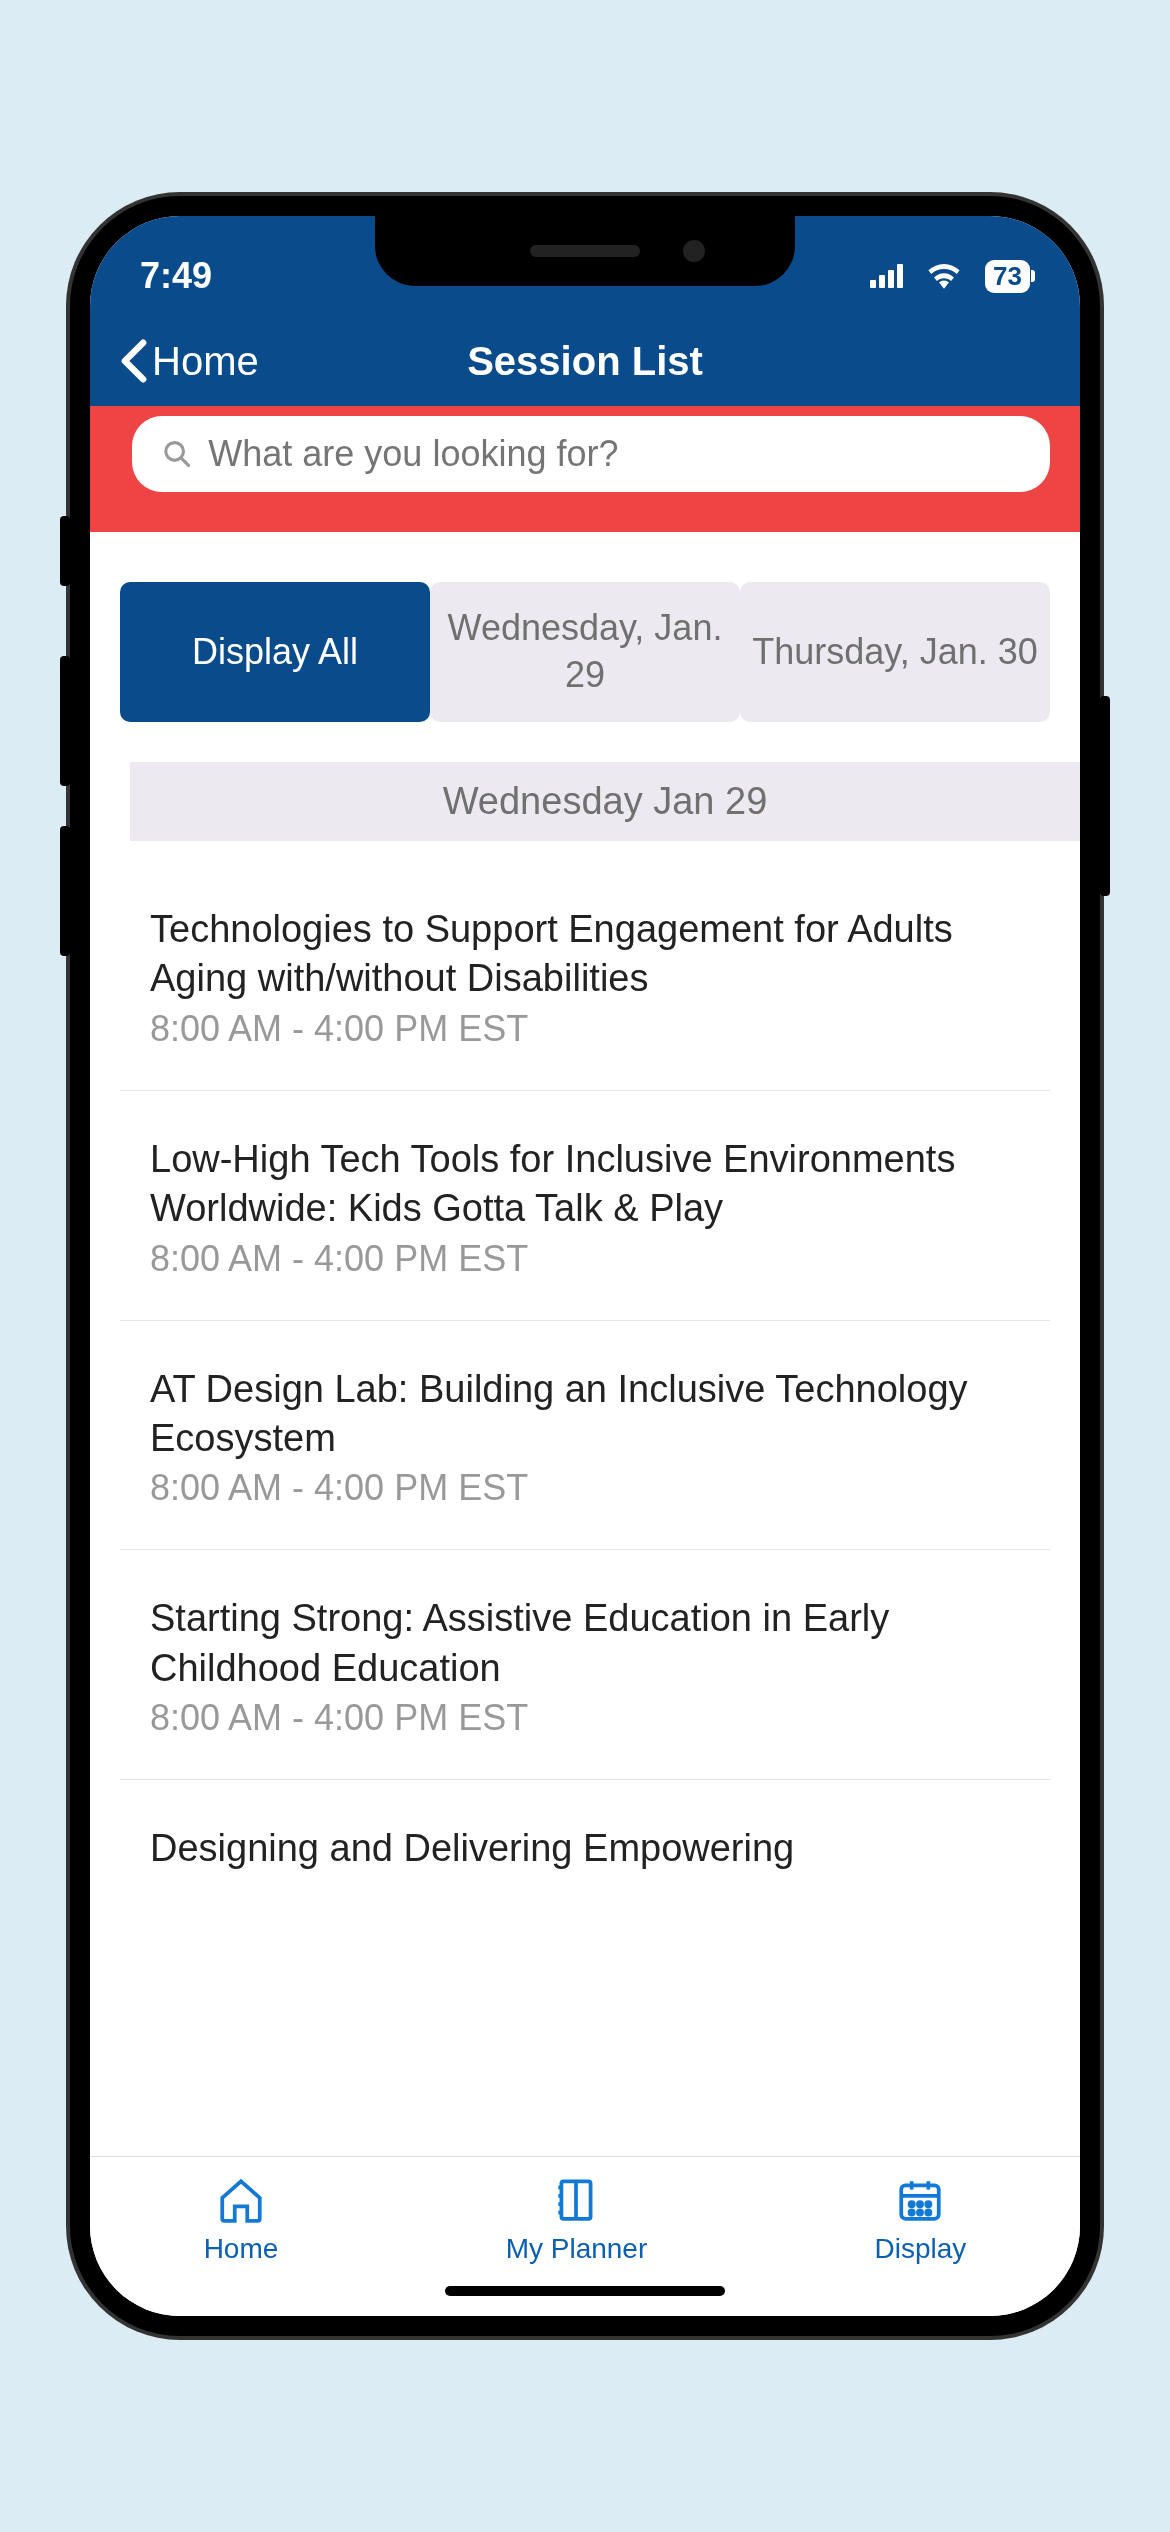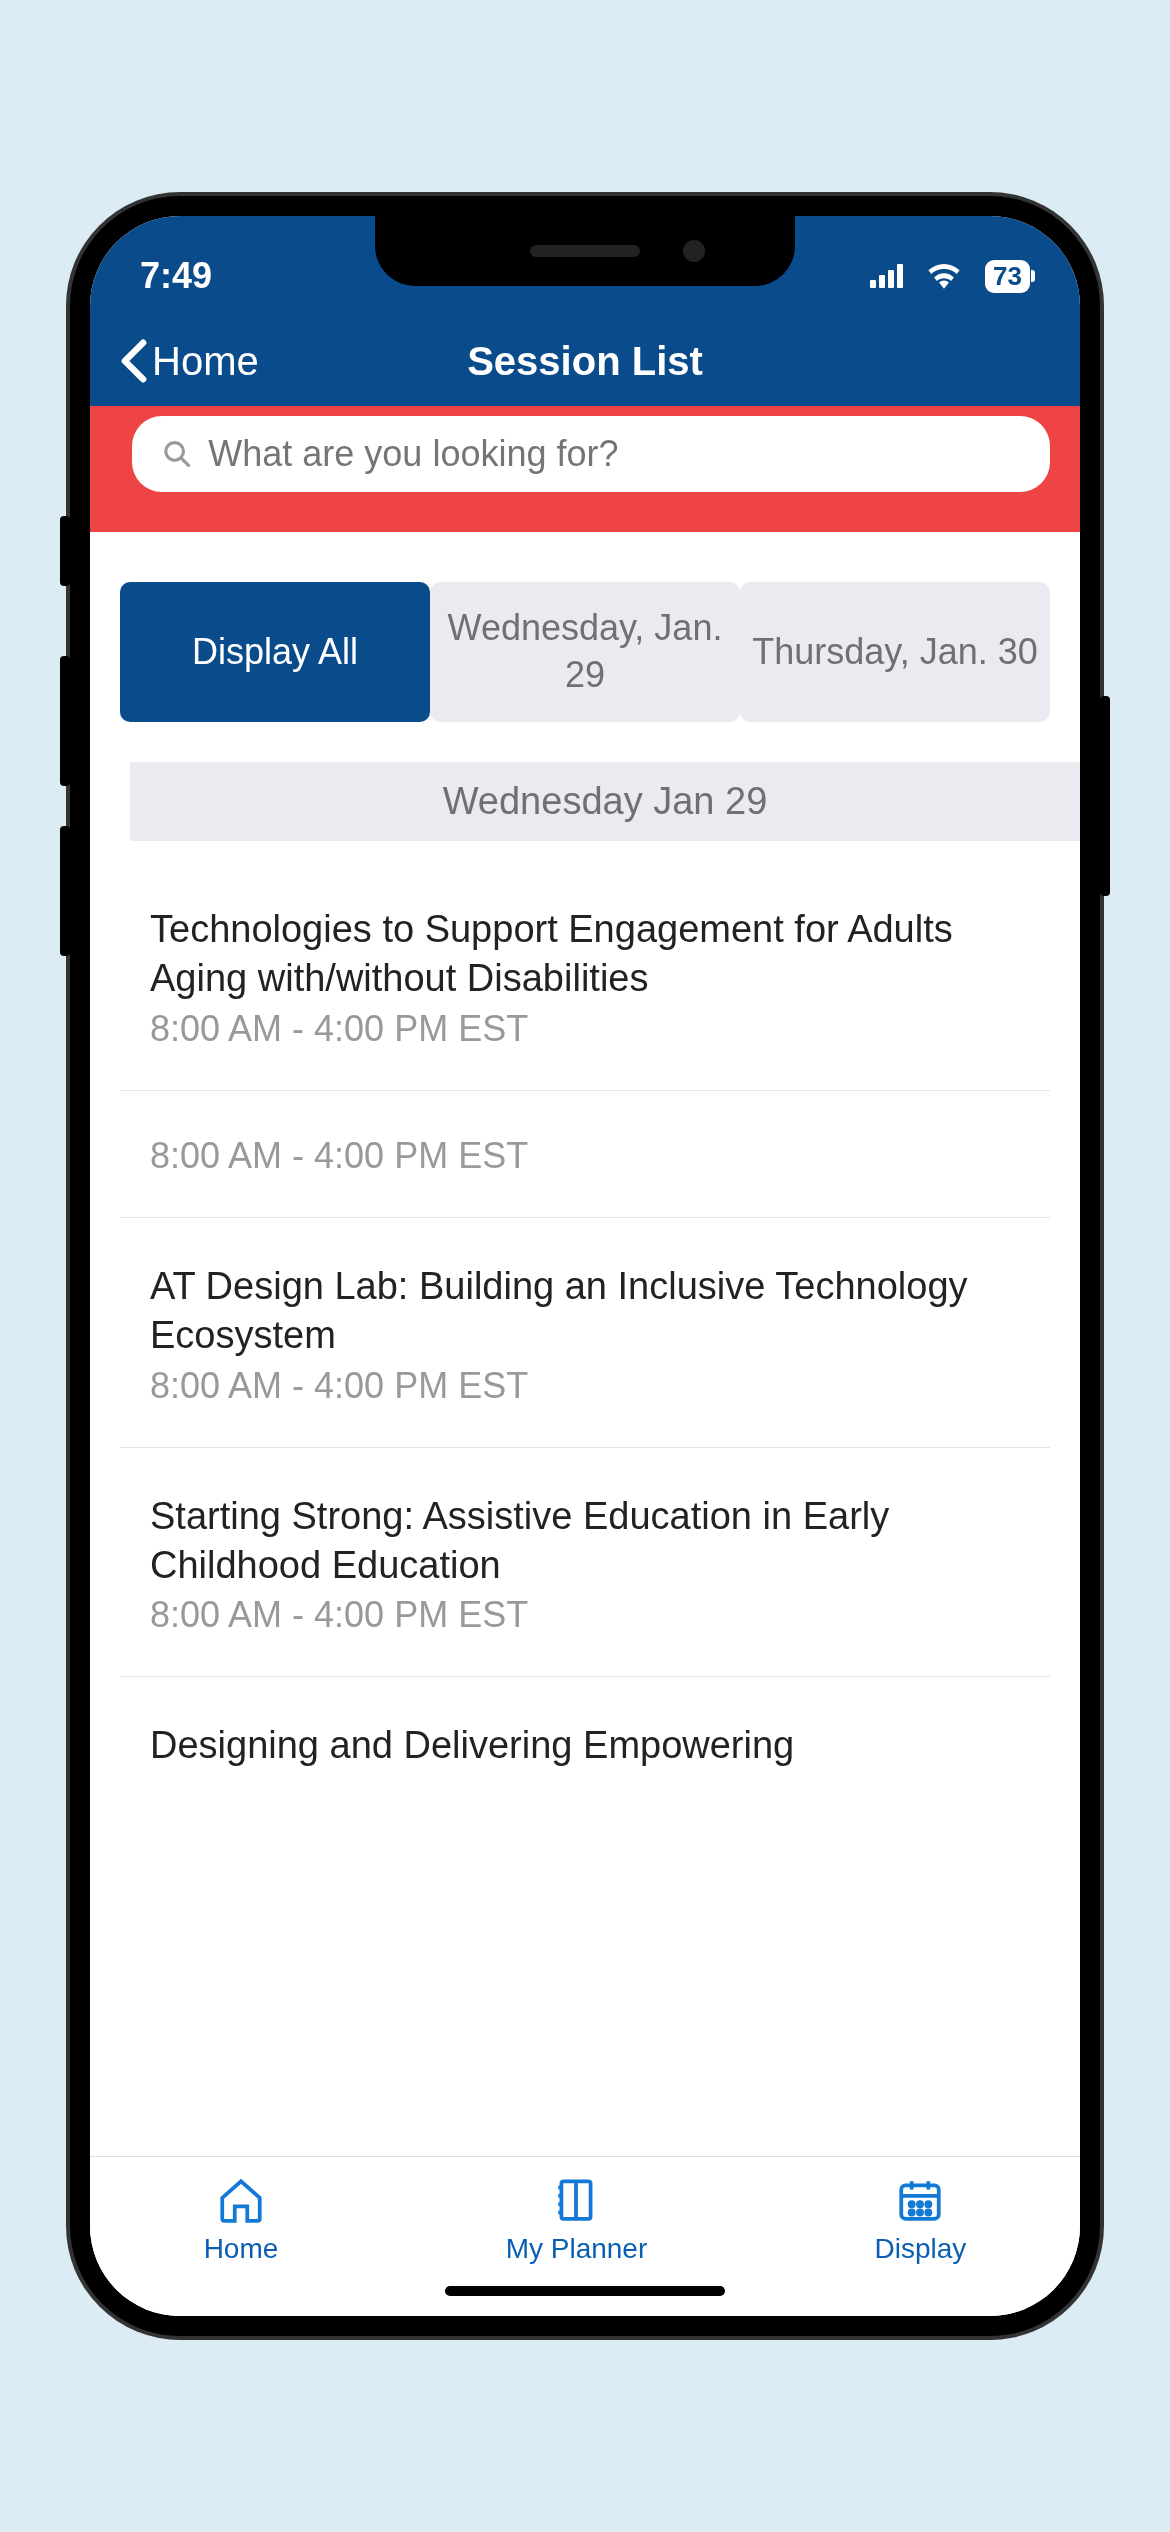--- a/index.html
+++ b/index.html
@@ -350,20 +350,21 @@
     </div>
 
     <div class="date-header">Wednesday Jan 29</div>
 
     <div class="session-list">
       <div class="session-item">
         <div class="session-title">Technologies to Support Engagement for Adults Aging with/without Disabilities</div>
         <div class="session-time">8:00 AM - 4:00 PM EST</div>
       </div>
       <div class="session-item">
+        <div class="session-title">Low-High Tech Tools for Inclusive Environments Worldwide: Kids Gotta Talk &amp; Play</div>
         <div class="session-time">8:00 AM - 4:00 PM EST</div>
       </div>
       <div class="session-item">
         <div class="session-title">AT Design Lab: Building an Inclusive Technology Ecosystem</div>
         <div class="session-time">8:00 AM - 4:00 PM EST</div>
       </div>
       <div class="session-item">
         <div class="session-title">Starting Strong: Assistive Education in Early Childhood Education</div>
         <div class="session-time">8:00 AM - 4:00 PM EST</div>
       </div>

